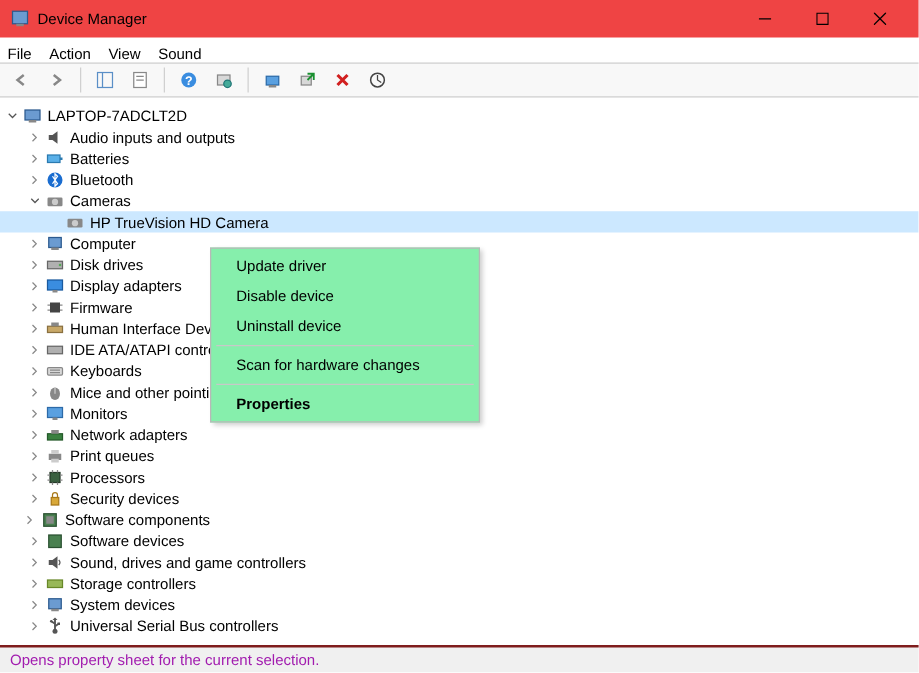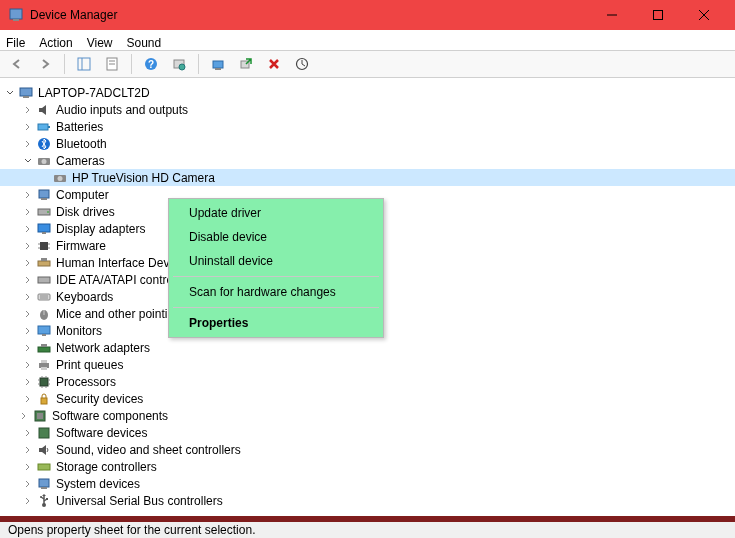--- a/index.html
+++ b/index.html
@@ -18,21 +18,21 @@
   .node { display: flex; align-items: center; height: 17px; white-space: nowrap; }
   .expander { width: 12px; height: 12px; display: flex; align-items: center; justify-content: center; margin-right: 2px; cursor: default; }
   .node-icon { width: 16px; height: 16px; margin-right: 4px; flex-shrink: 0; display: inline-flex; align-items: center; justify-content: center; }
   .node-label { font-size: 12px; }
   .selected { background: #cce8ff; }
   .context-menu { position: absolute; background: #86efac; border: 1px solid #b8b8b8; box-shadow: 2px 2px 4px rgba(0,0,0,0.2); width: 216px; z-index: 100; padding: 2px; margin-top: 22px; }
   .cm-item { height: 24px; display: flex; align-items: center; padding: 0 18px; font-size: 12px; cursor: default; }
   .cm-item.bold { font-weight: bold; }
   .cm-sep { height: 1px; background: #c8c8c8; margin: 3px 2px; }
   .cm-highlight { border: 3px solid #e8282c; position: absolute; pointer-events: none; }
-  .statusbar { position: absolute; bottom: 0; left: 0; right: 0; height: 22px; background: #f0f0f0; border-top: 6px solid #7f1d1d; display: flex; align-items: center; padding: 0 8px; font-size: 12px; color: #000000; }
+  .statusbar { position: absolute; bottom: 0; left: 0; right: 0; height: 22px; background: #f0f0f0; border-top: 2px solid #7f1d1d; display: flex; align-items: center; padding: 0 8px; font-size: 12px; color: #a21caf; }
 </style>
 </head>
 <body>
 
 <div class="titlebar">
   <span class="app-icon">
     <svg viewBox="0 0 16 16">
         <rect x="2" y="2" width="12" height="10" fill="#6b9bd1" stroke="#2c5a8f"></rect>
         <rect x="5" y="12" width="6" height="2" fill="#888"></rect>
       </svg>
@@ -454,21 +454,21 @@
         <svg width="10" height="10">
           <path d="M3 2 L6 5 L3 8" fill="none" stroke="#888"></path>
         </svg>
       </span>
     <span class="node-icon">
         <svg viewBox="0 0 16 16">
           <path d="M3 6 L6 6 L10 3 L10 13 L6 10 L3 10 Z" fill="#555"></path>
           <path d="M11 6 Q13 8 11 10" fill="none" stroke="#555"></path>
         </svg>
       </span>
-    <span class="node-label">Sound, video and sheet controllers</span>
+    <span class="node-label">Sound, drives and game controllers</span>
   </div>
 
   <div class="node" style="padding-left:22px">
     <span class="expander">
         <svg width="10" height="10">
           <path d="M3 2 L6 5 L3 8" fill="none" stroke="#888"></path>
         </svg>
       </span>
     <span class="node-icon">
         <svg viewBox="0 0 16 16">

